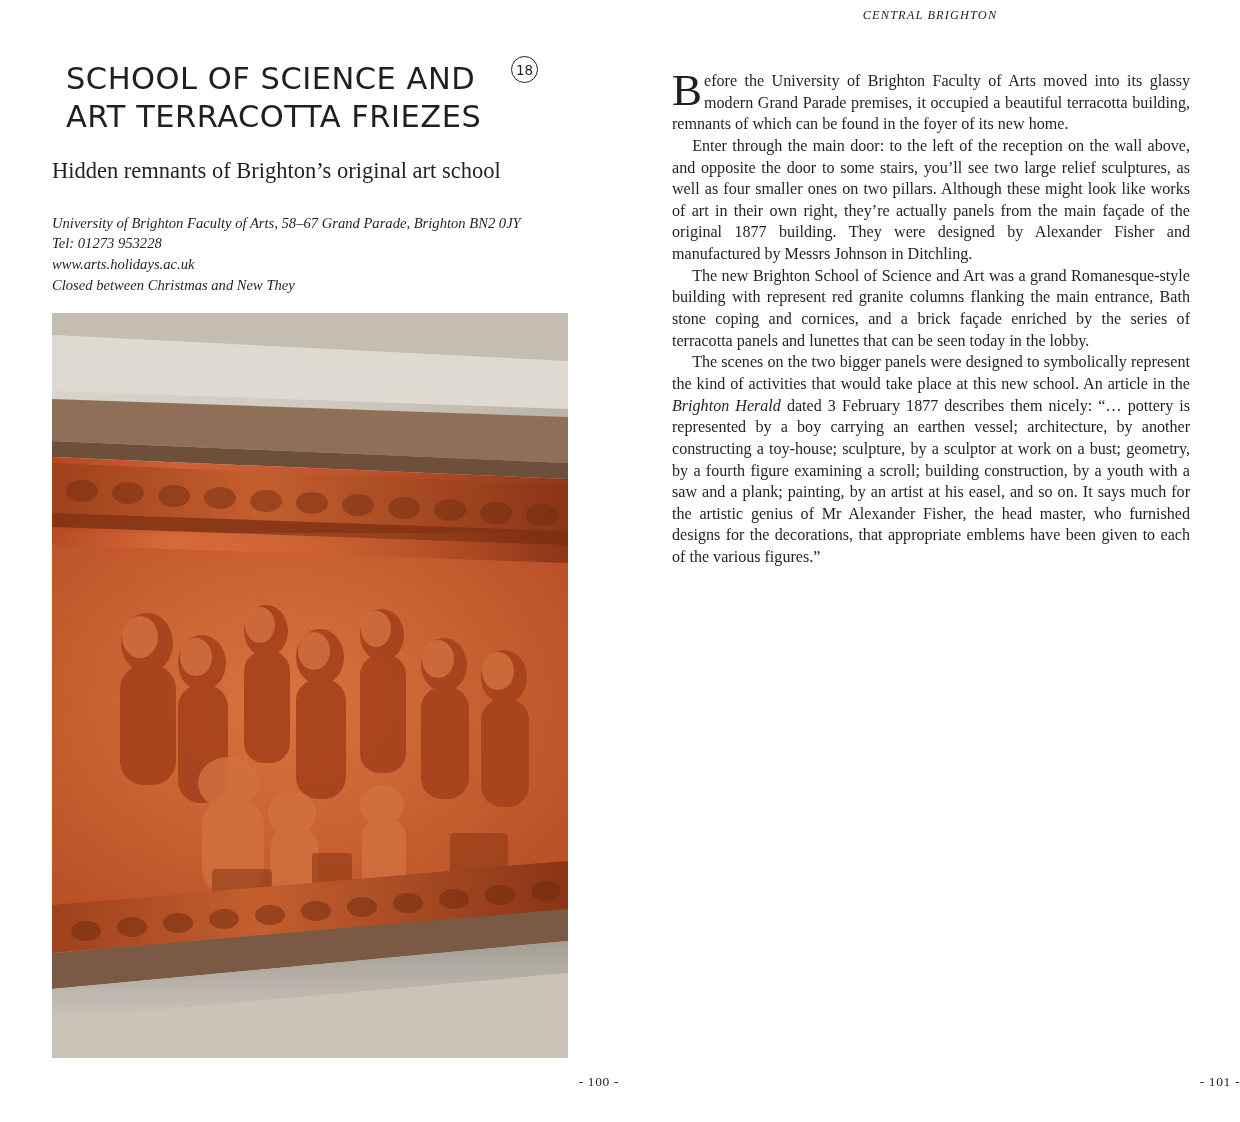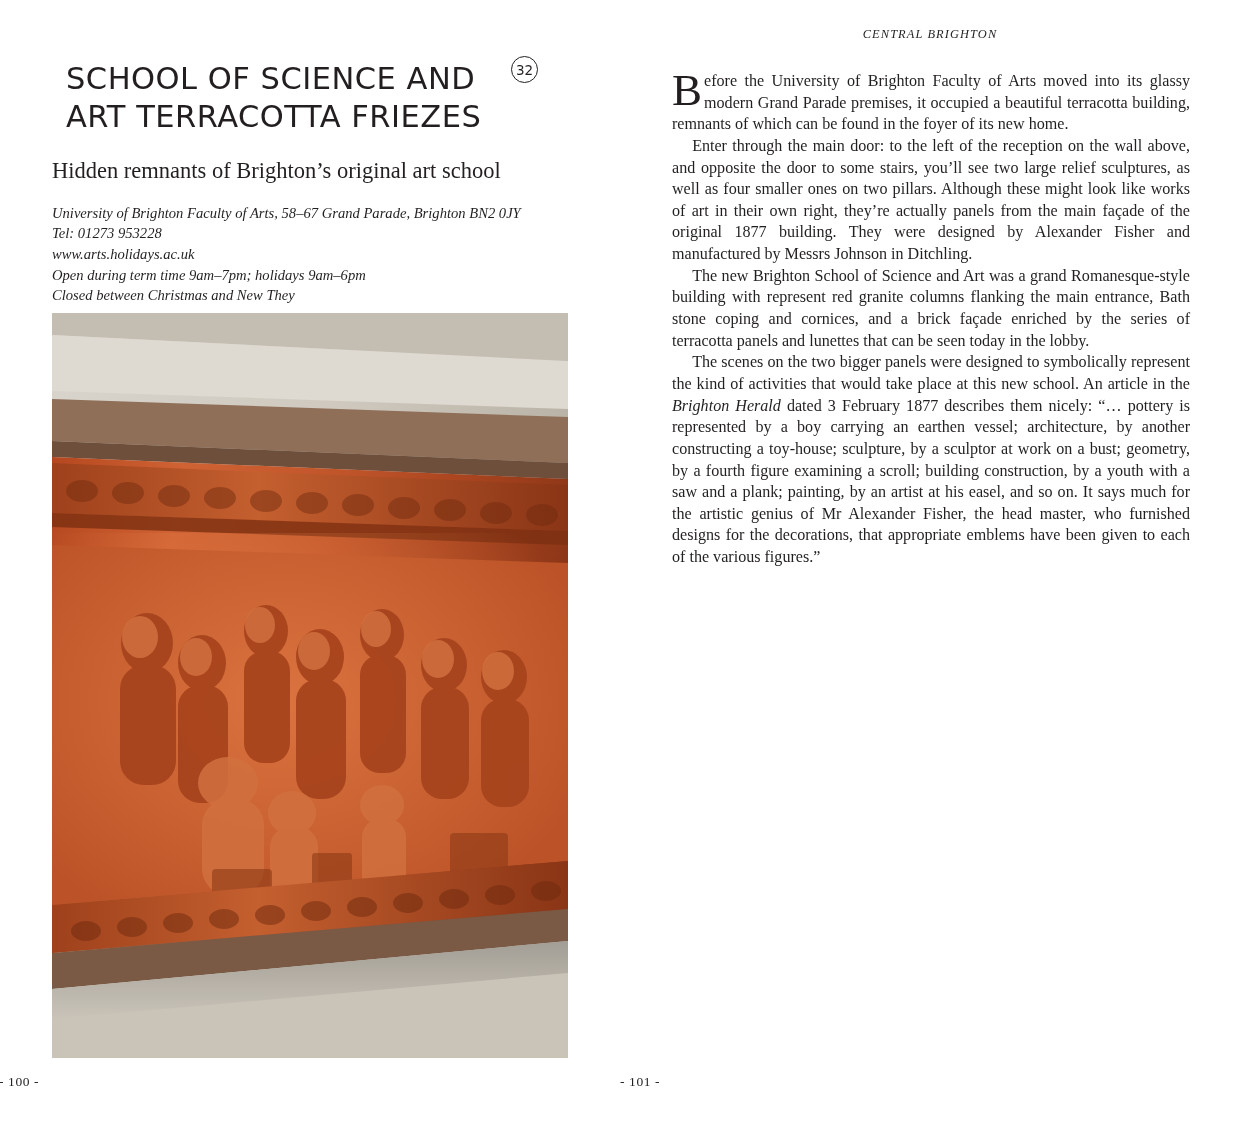--- a/index.html
+++ b/index.html
@@ -59,21 +59,21 @@
   }
   .subtitle {
     font-family: "Liberation Serif", serif;
     font-size: 22.5px;
     line-height: 1.3;
     margin: 20px 0 0 0;
     color: #231f20;
     font-weight: 400;
   }
   .details {
-    margin-top: 17px;
+    margin-top: 27px;
     font-style: italic;
     font-size: 14.6px;
     line-height: 1.42;
     color: #231f20;
   }
   .details div { white-space: nowrap; }
 
   .photo {
     position: absolute;
     left: 52px;
@@ -83,31 +83,31 @@
     overflow: hidden;
     background: #b8552e;
   }
   .photo-art { position: absolute; inset: 0; }
 
   .folio {
     position: absolute;
     bottom: 32px;
     left: 0;
     width: 100%;
-    text-align: left;
+    text-align: right;
     font-size: 13.5px;
     letter-spacing: 0.6px;
     color: #231f20;
   }
   .folio.left-folio { left: -1px; }
 
   
   .running-head {
     position: absolute;
-    top: 27px;
+    top: 8px;
     left: 0;
     width: 100%;
     text-align: center;
     font-style: italic;
     font-size: 12.4px;
     letter-spacing: 1.1px;
     color: #231f20;
     text-transform: uppercase;
   }
   .right-inner {
@@ -137,27 +137,26 @@
 </style>
 </head>
 <body>
 
 <div class="spread">
 
   <div class="page">
 
     <div class="left-inner">
       <h1 class="title">SCHOOL OF SCIENCE AND ART TERRACOTTA FRIEZES</h1>
-      <div class="badge">32</div>
+      <div class="badge">18</div>
       <h2 class="subtitle">Hidden remnants of Brighton’s original art school</h2>
       <div class="details">
         <div>University of Brighton Faculty of Arts, 58–67 Grand Parade, Brighton BN2 0JY</div>
         <div>Tel: 01273 953228</div>
         <div>www.arts.holidays.ac.uk</div>
-        <div>Open during term time 9am–7pm; holidays 9am–6pm</div>
         <div>Closed between Christmas and New They</div>
       </div>
     </div>
 
     <div class="photo">
       <svg class="photo-art" viewBox="0 0 516 745" preserveAspectRatio="none">
         <defs>
           <linearGradient id="wallg" x1="0" y1="0" x2="1" y2="0.2">
             <stop offset="0" stop-color="#d8d4cc"></stop>
             <stop offset="0.55" stop-color="#cfc9bf"></stop>

